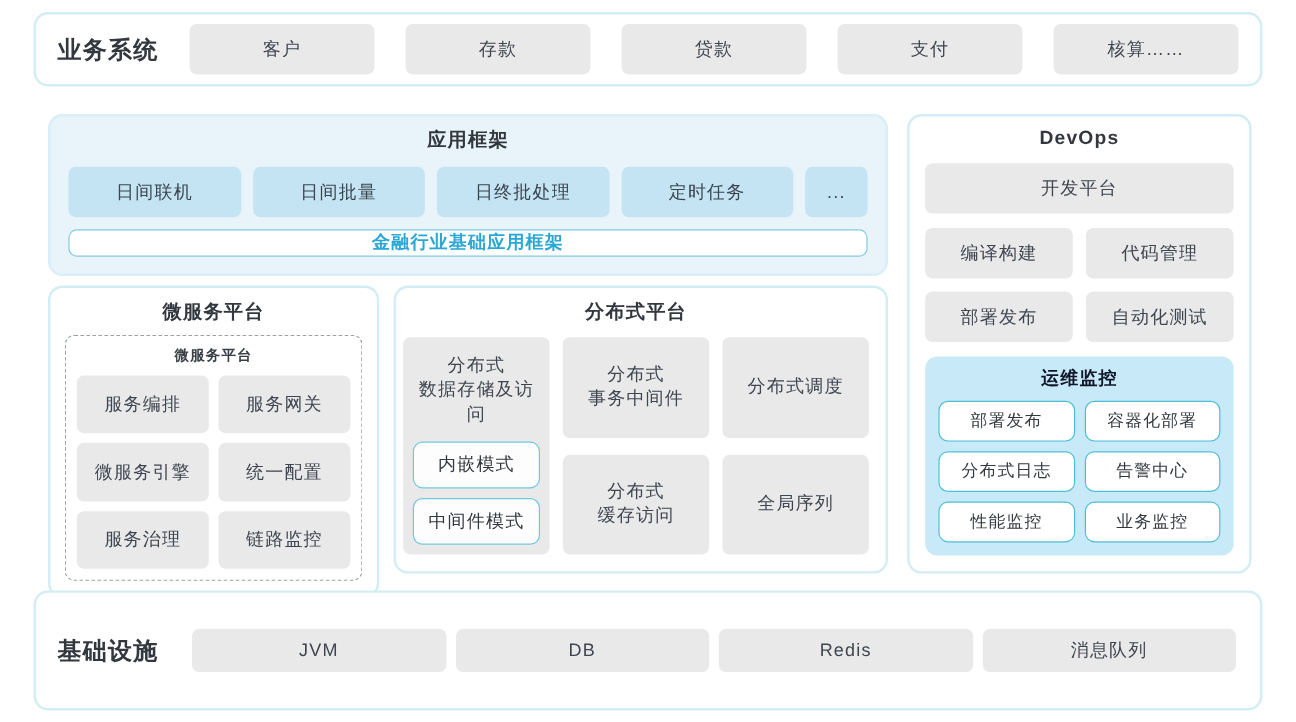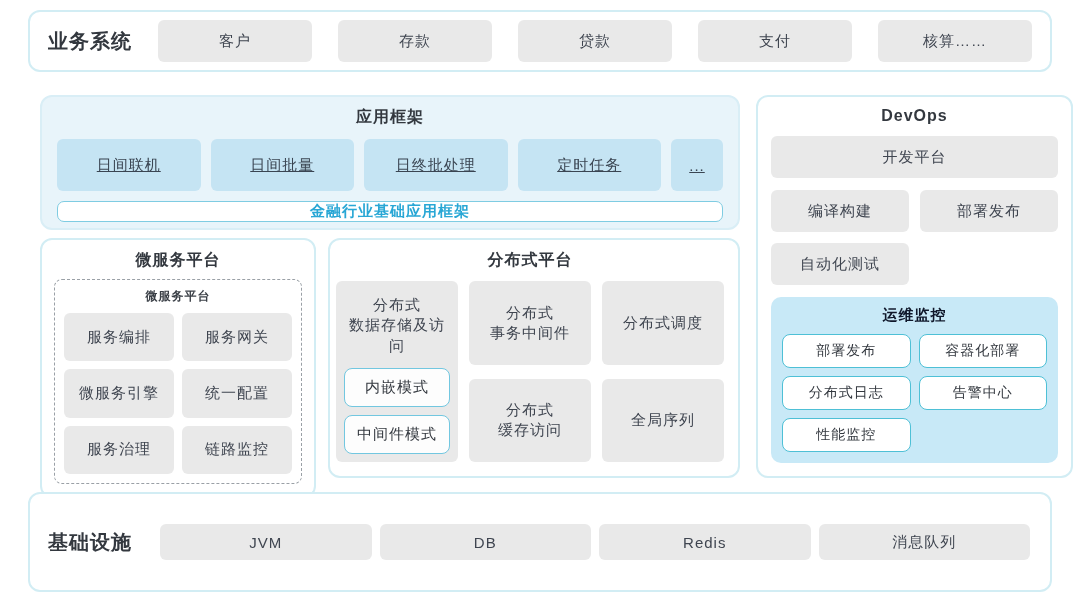--- a/index.html
+++ b/index.html
@@ -79,21 +79,21 @@
   
   .app-panel {
     left: 40px; top: 95px; width: 700px; height: 135px;
     background: #e8f4fa;
     border: 2px solid #d9eef6;
     padding: 10px 15px 14px 15px;
     display: flex; flex-direction: column;
   }
   .app-panel .panel-title { margin-bottom: 11px; }
   .app-row { display: flex; gap: 10px; margin-bottom: 10px; }
-  .app-row .blue-box { flex: 1; height: 52px; text-decoration: underline; }
+  .app-row .blue-box { flex: 1; height: 42px; }
   .app-row .blue-box.small { flex: 0 0 52px; }
   .base-framework {
     height: 36px;
     background: #ffffff;
     border: 1.5px solid #7fcce2;
     border-radius: 7px;
     display: flex; align-items: center; justify-content: center;
     font-size: 15px; font-weight: bold; color: #29a7d5;
     letter-spacing: 1px;
   }
@@ -160,21 +160,21 @@
     border: 1.5px solid #72c7e0;
     border-radius: 8px;
     display: flex; align-items: center; justify-content: center;
     font-size: 15px; color: #33383f;
     letter-spacing: 1px;
   }
   .mode-box + .mode-box { margin-top: 8px; }
 
   
   .devops-panel {
-    left: 756px; top: 95px; width: 317px; height: 383px;
+    left: 756px; top: 95px; width: 287px; height: 383px;
     padding: 10px 13px 13px 13px;
     display: flex; flex-direction: column;
   }
   .devops-panel .panel-title { margin-bottom: 11px; }
   .devops-full { height: 42px; margin-bottom: 12px; }
   .devops-grid {
     display: grid;
     grid-template-columns: 1fr 1fr;
     gap: 11px;
     margin-bottom: 12px;
@@ -286,31 +286,33 @@
         <div class="gray-box">全局序列</div>
       </div>
     </div>
   </div>
 
   <div class="panel devops-panel">
     <div class="panel-title">DevOps</div>
     <div class="gray-box devops-full">开发平台</div>
     <div class="devops-grid">
       <div class="gray-box">编译构建</div>
+      <div class="gray-box">代码管理</div>
       <div class="gray-box">部署发布</div>
       <div class="gray-box">自动化测试</div>
     </div>
     <div class="monitor-panel">
       <div class="monitor-title">运维监控</div>
       <div class="monitor-grid">
         <div class="teal-outline-box">部署发布</div>
         <div class="teal-outline-box">容器化部署</div>
         <div class="teal-outline-box">分布式日志</div>
         <div class="teal-outline-box">告警中心</div>
         <div class="teal-outline-box">性能监控</div>
+        <div class="teal-outline-box">业务监控</div>
       </div>
     </div>
   </div>
 
   <div class="panel infra-panel">
     <div class="side-label">基础设施</div>
     <div class="infra-body">
       <div class="infra-row">
         <div class="gray-box">JVM</div>
         <div class="gray-box">DB</div>

